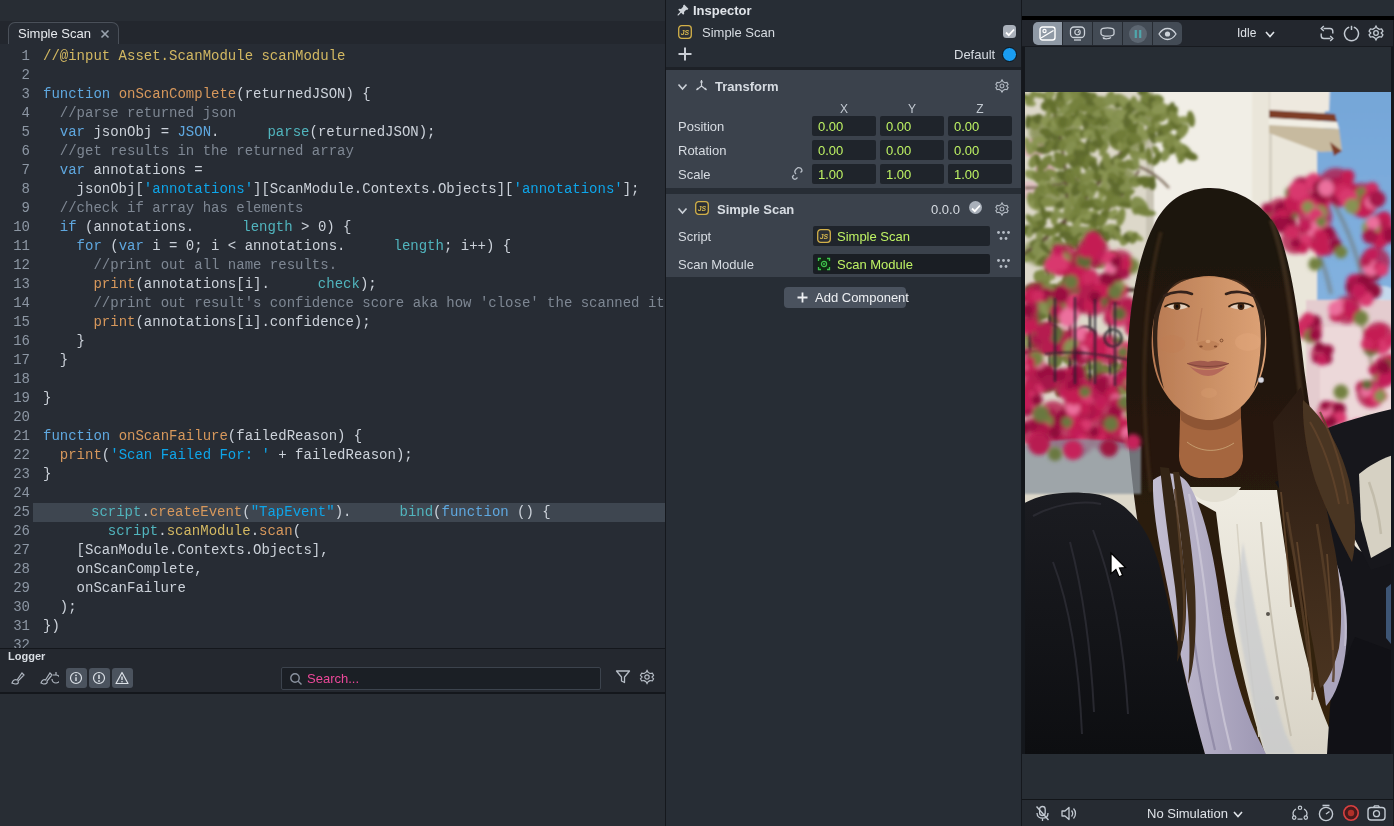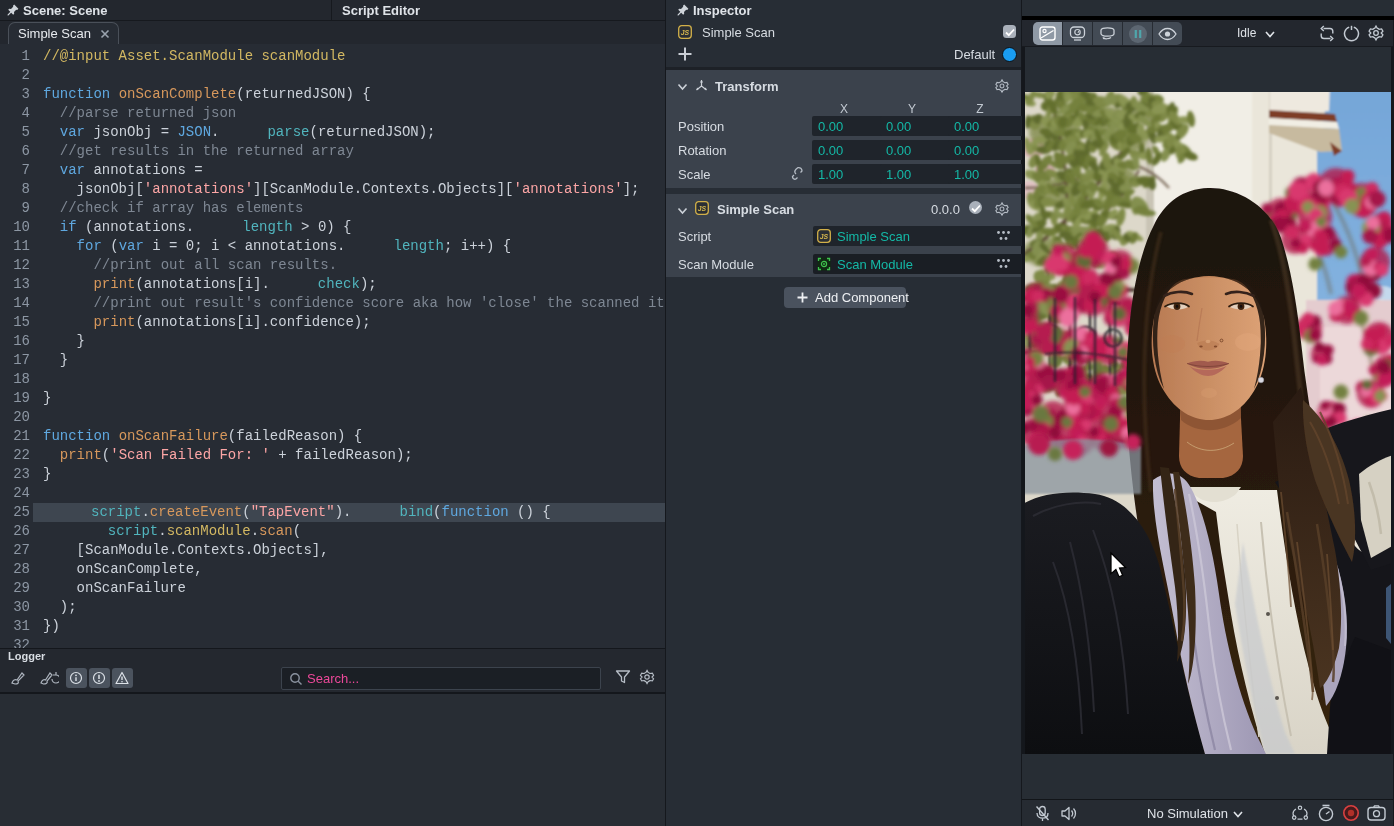--- a/index.html
+++ b/index.html
@@ -11,65 +11,54 @@
   #etitle{left:0;top:0;width:665px;height:20px;background:#23272e;border-bottom:1px solid #16191e;}
   .ptitle{color:#dfe3e8;font-size:13px;font-weight:bold;}
   #tabbar{left:0;top:21px;width:665px;height:23px;background:#23272e;}
   #tab{left:8px;top:1px;width:109px;height:22px;background:#272c34;border:1px solid #4a5059;border-bottom:none;
      border-radius:7px 7px 0 0;}
   #code{left:0;top:44px;width:665px;height:604px;background:#272c34;overflow:hidden;}
   pre{margin:0;font-family:"Liberation Mono",monospace;font-size:14px;line-height:19px;}
   #gutter{left:0;top:3px;width:30px;text-align:right;color:#8d97a4;}
   #src{left:43px;top:3px;color:#ccd2da;white-space:pre;}
   #hl25{left:33px;top:459px;width:632px;height:19px;background:#3e4650;}
-  .kw{color:#5fa8e0;} .fn{color:#d7985c;} .cm{color:#7e8793;} .st{color:#fca5a5;}
+  .kw{color:#5fa8e0;} .fn{color:#d7985c;} .cm{color:#7e8793;} .st{color:#0ea5e9;}
   .tl{color:#51b5be;padding-left:48px;} .yl{color:#d3b862;}
   
   #logdiv{left:0;top:648px;width:665px;height:1px;background:#14171c;}
   #logger{left:0;top:649px;width:665px;height:43px;background:#24282f;padding-left:23px;}
   #logdiv2{left:0;top:692px;width:665px;height:2px;background:#14171c;}
   #logbottom{left:0;top:694px;width:665px;height:132px;background:#282d34;}
   .togbtn{top:19px;width:21px;height:20px;background:#4b535e;border-radius:3px;}
   #search{left:281px;top:18px;width:318px;height:21px;background:#1b1f25;border:1px solid #3c434d;border-radius:2px;}
   
   #div1{left:665px;top:0;width:1px;height:826px;background:#15181d;}
   #div2{left:1021px;top:0;width:1px;height:826px;background:#15181d;}
   
   #insp{left:666px;top:0;width:355px;height:826px;background:#272d35;}
   .ilabel{color:#d7dce2;font-size:13px;}
   .section{left:0;width:355px;background:#3b424c;}
-  .field{position:absolute;background:#1f242b;border-radius:2px;height:20px;color:#14b8a6;font-size:13px;padding-left:47px;}
+  .field{position:absolute;background:#1f242b;border-radius:2px;height:20px;color:#bef264;font-size:13px;}
   .field span{position:absolute;left:6px;top:3px;}
   .xyz{position:absolute;top:0;color:#c2c9d1;font-size:12px;width:64px;text-align:center;}
   .check{position:absolute;width:13px;height:13px;background:#a9b0ba;border-radius:3.5px;}
   .check svg{position:absolute;left:1.5px;top:2.5px;}
   
   #prev{left:1022px;top:0;width:372px;height:826px;background:#272d34;}
   #ptitle{left:0;top:16px;width:372px;height:20px;background:#000000;font-family:Liberation Serif, serif;}
   #ptools{left:0;top:20px;width:372px;height:26px;background:#23272e;border-bottom:1px solid #171a1f;}
   .pbtn{position:absolute;top:2px;width:29px;height:23px;background:#434b55;}
   #pcanvas{left:0;top:47px;width:372px;height:751px;background:#272d34;}
   #pbottom{left:0;top:799px;width:372px;height:27px;background:#262b32;border-top:1px solid #121519;}
   #photo{position:absolute;left:3px;top:92px;width:366px;height:662px;}
   .edgedark{position:absolute;top:0;width:3px;height:707px;background:#14171c;}
 </style>
 </head>
 <body>
 <div class="abs" id="editor">
-  <div class="abs" id="etitle">
-    <svg class="abs" style="left:7px;top:4px" width="12" height="12" viewBox="0 0 12 12">
-      <g fill="#cfd4da">
-          <path d="M7.2,0.6 L11.4,4.8 L10.2,6 L9.2,5.8 L7,8 L7.2,9.8 L6.2,10.8 L1.2,5.8 L2.2,4.8 L4,5 L6.2,2.8 L6,1.8 Z"></path>
-          <path d="M3.6,7.6 L4.4,8.4 L1.4,11.4 L0.6,11.4 L0.6,10.6 Z"></path>
-        </g>
-    </svg>
-    <span class="abs ptitle" style="left:23px;top:3px">Scene: Scene</span>
-    <div class="abs" style="left:331px;top:0;width:1px;height:20px;background:#16191e"></div>
-    <span class="abs ptitle" style="left:342px;top:3px">Script Editor</span>
-  </div>
   <div class="abs" id="tabbar">
     <div class="abs" id="tab">
       <span class="abs" style="left:9px;top:3px;font-size:13px;color:#e8ebef">Simple Scan</span>
       <svg class="abs" style="left:91px;top:6px" width="10" height="10" viewBox="0 0 10 10">
         <path d="M1.5 1.5 L8.5 8.5 M8.5 1.5 L1.5 8.5" stroke="#9aa3ae" stroke-width="1.6"></path>
       </svg>
     </div>
   </div>
   <div class="abs" id="code">
     <div class="abs" id="hl25"></div>
@@ -109,21 +98,21 @@
 
 <span class="kw">function</span> <span class="fn">onScanComplete</span>(returnedJSON) {
   <span class="cm">//parse returned json</span>
   <span class="kw">var</span> jsonObj = <span class="kw">JSON</span>.<span class="tl">parse</span>(returnedJSON);
   <span class="cm">//get results in the returned array</span>
   <span class="kw">var</span> annotations =
     jsonObj[<span class="st">'annotations'</span>][ScanModule.Contexts.Objects][<span class="st">'annotations'</span>];
   <span class="cm">//check if array has elements</span>
   <span class="kw">if</span> (annotations.<span class="tl">length</span> &gt; 0) {
     <span class="kw">for</span> (<span class="kw">var</span> i = 0; i &lt; annotations.<span class="tl">length</span>; i++) {
-      <span class="cm">//print out all scan results.</span>
+      <span class="cm">//print out all name results.</span>
       <span class="fn">print</span>(annotations[i].<span class="tl">check</span>);
       <span class="cm">//print out result's confidence score aka how 'close' the scanned ite</span>
       <span class="fn">print</span>(annotations[i].confidence);
     }
   }
 
 }
 
 <span class="kw">function</span> <span class="fn">onScanFailure</span>(failedReason) {
   <span class="fn">print</span>(<span class="st">'Scan Failed For: '</span> + failedReason);

